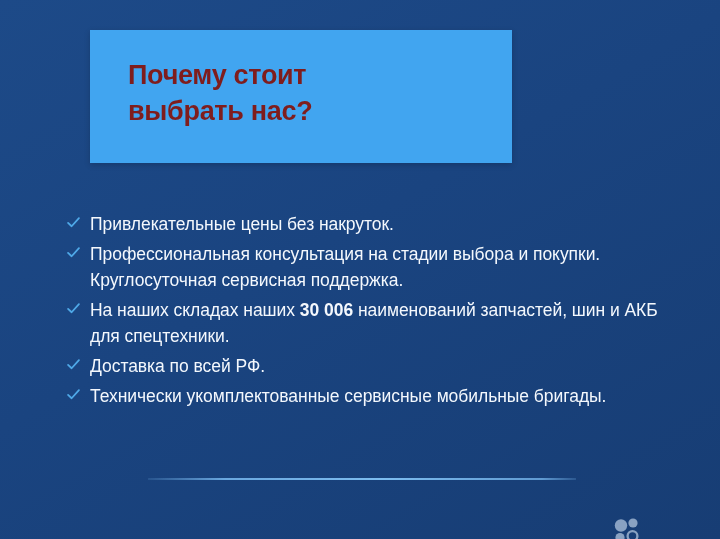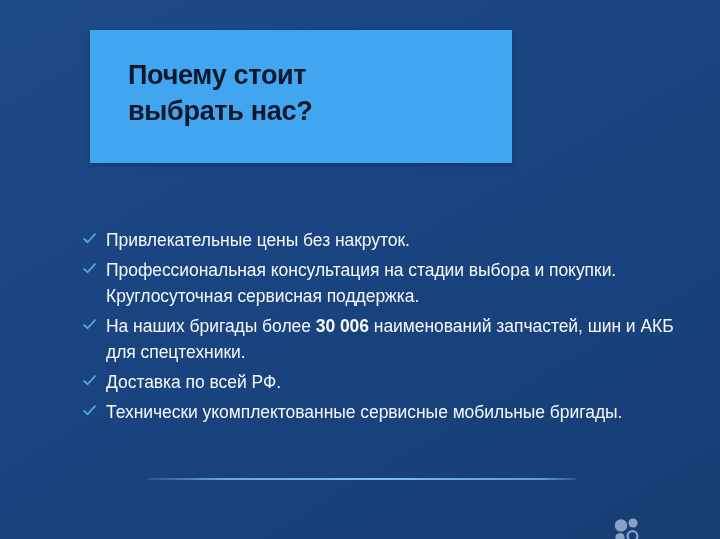--- a/index.html
+++ b/index.html
@@ -33,35 +33,35 @@
     height: 133px;
     background: #41a5f0;
     box-shadow: 0 2px 6px rgba(0, 0, 0, 0.18);
   }
   .title-text {
     position: absolute;
     left: 38px;
     top: 28px;
     width: 360px;
     margin: 0;
-    color: #0f172a;
+    color: #7f1d1d;
     font-size: 27px;
     font-weight: bold;
     line-height: 1.33;
     letter-spacing: -0.3px;
     white-space: pre-line;
   }
 
   
   .bullets {
     position: absolute;
     left: 66px;
     top: 211px;
     width: 600px;
-    margin: 16px;
+    margin: 0;
     padding: 0;
     list-style: none;
   }
   .bullet {
     position: relative;
     display: block;
     padding-left: 24px;
     margin: 0 0 3px 0;
     color: #f4f8fd;
     font-size: 17.5px;
@@ -159,21 +159,21 @@
       </span>
       <span class="bullet-text">Профессиональная консультация на стадии выбора и покупки. Круглосуточная сервисная поддержка.</span>
     </li>
 
     <li class="bullet">
       <span class="check-icon">
         <svg viewBox="0 0 16 16" aria-hidden="true">
           <path d="M2.2 8.4 L6.0 12.0 L13.8 3.4" fill="none" stroke="#4fa9e8" stroke-width="1.9" stroke-linecap="round" stroke-linejoin="round"></path>
         </svg>
       </span>
-      <span class="bullet-text"><span>На наших бригады более </span><b>30 006</b><span> наименований запчастей, шин и АКБ для спецтехники.</span></span>
+      <span class="bullet-text"><span>На наших складах наших </span><b>30 006</b><span> наименований запчастей, шин и АКБ для спецтехники.</span></span>
     </li>
 
     <li class="bullet">
       <span class="check-icon">
         <svg viewBox="0 0 16 16" aria-hidden="true">
           <path d="M2.2 8.4 L6.0 12.0 L13.8 3.4" fill="none" stroke="#4fa9e8" stroke-width="1.9" stroke-linecap="round" stroke-linejoin="round"></path>
         </svg>
       </span>
       <span class="bullet-text">Доставка по всей РФ.</span>
     </li>

